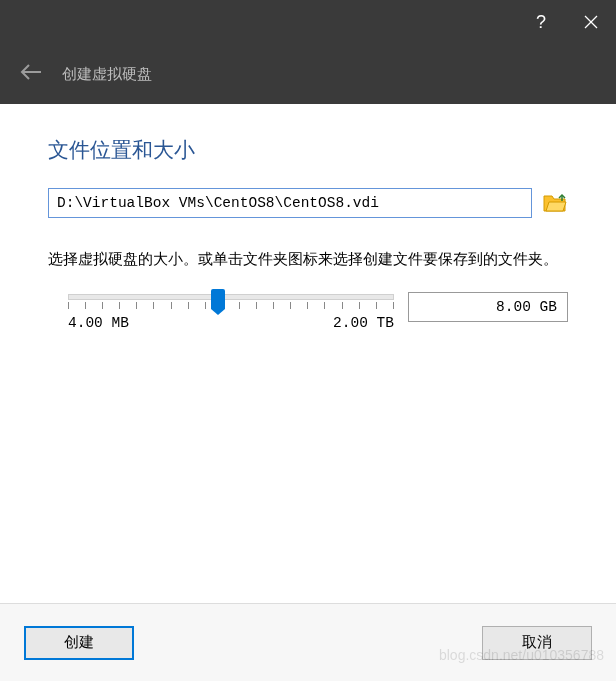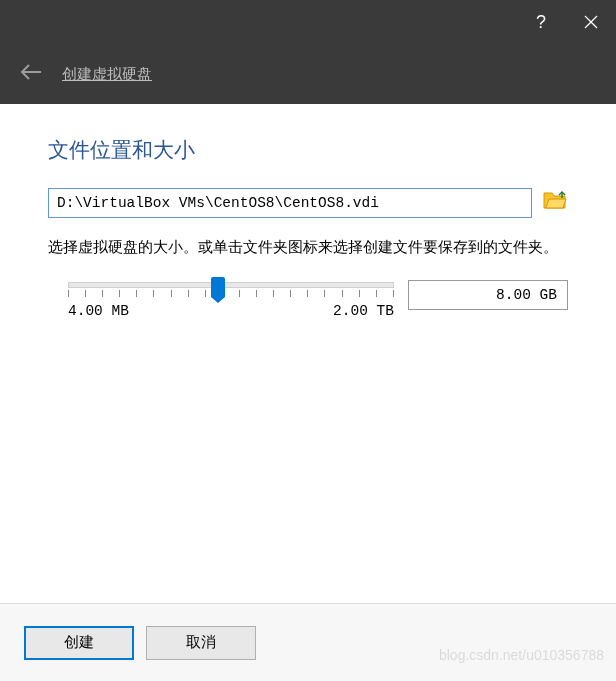--- a/index.html
+++ b/index.html
@@ -35,43 +35,43 @@
       display: flex;
       align-items: center;
       padding: 0 20px;
       gap: 20px;
     }
     .back-arrow svg { stroke: #9c9c9c; stroke-width: 2; fill: none; }
     .header-title {
       color: #bdbdbd;
       font-size: 15px;
       font-weight: 400;
-      text-decoration: underline;
     }
     .content {
       padding: 32px 48px 20px 48px;
       background: #fff;
       height: 498px;
     }
     .section-heading {
       color: #2a5694;
       font-size: 21px;
       font-weight: 400;
       margin-bottom: 24px;
     }
     .desc {
       color: #000;
       font-size: 15px;
       line-height: 1.7;
       margin-bottom: 18px;
     }
     .path-row {
       display: flex;
+      align-items: center;
       gap: 10px;
-      margin-bottom: 16px;
+      margin-bottom: 28px;
     }
     .path-input {
       flex: 1;
       height: 30px;
       border: 1px solid #6495da;
       padding: 0 8px;
       font-family: "Consolas", "Courier New", monospace;
       font-size: 14.5px;
       outline: none;
       line-height: 28px;
@@ -149,21 +149,21 @@
       font-size: 14.5px;
       margin-top: 2px;
     }
     .footer {
       position: absolute;
       bottom: 0; left: 0; right: 0;
       height: 78px;
       border-top: 1px solid #ddd;
       background: #f7f7f7;
       display: flex;
-      justify-content: flex-start;
+      justify-content: space-between;
       align-items: center;
       padding: 15px 24px;
       gap: 12px;
     }
     .btn {
       min-width: 110px;
       height: 34px;
       border: 1px solid #b0b0b0;
       background: #e8e8e8;
       font-size: 15px;

